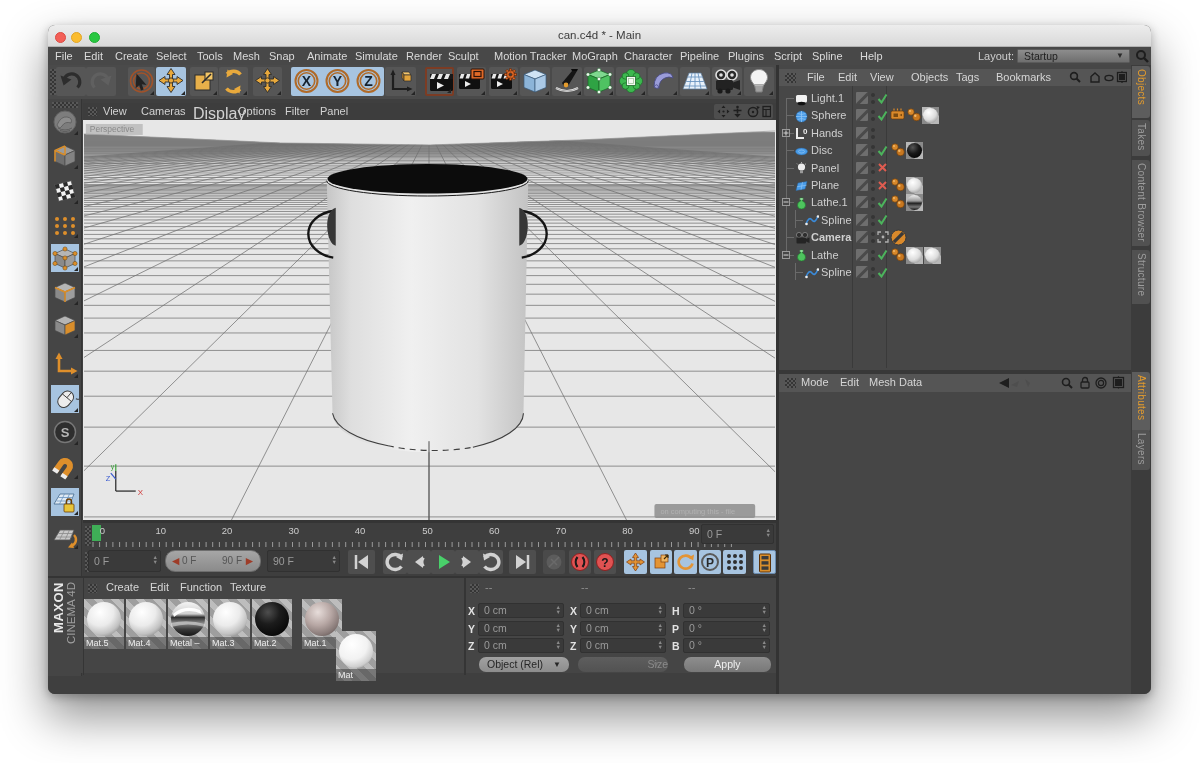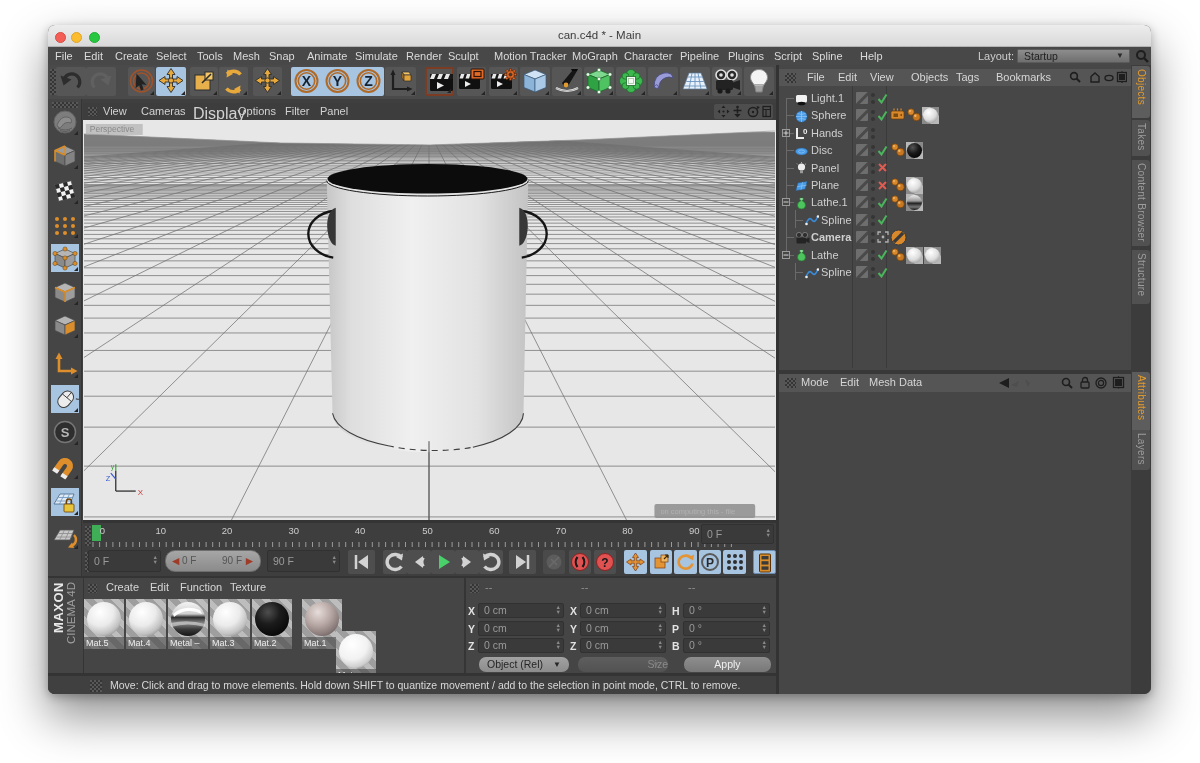--- a/index.html
+++ b/index.html
@@ -882,24 +882,20 @@
       <div class="inp" style="left:635px;top:25px;width:87px;height:15px;">0 °<span class="st">▲<br>▼</span></div>
     <div class="lbl" style="left:624px;top:45px;">P</div>
       <div class="inp" style="left:635px;top:43px;width:87px;height:15px;">0 °<span class="st">▲<br>▼</span></div>
     <div class="lbl" style="left:624px;top:62px;">B</div>
       <div class="inp" style="left:635px;top:60px;width:87px;height:15px;">0 °<span class="st">▲<br>▼</span></div>
     <div class="pill" style="left:431px;top:79px;width:90px;height:15px;line-height:15px;text-align:left;padding-left:8px;">Object (Rel)<span class="abs" style="right:8px;top:0;font-size:8px;">▼</span></div>
     <div class="pill" style="left:530px;top:79px;width:90px;height:15px;line-height:15px;background:linear-gradient(#5e5e5e,#525252);color:#8a8a8a;text-align:right;padding-left:8px;">Size<span class="abs" style="right:8px;top:0;font-size:8px;color:#777;">▼</span></div>
     <div class="pill" style="left:636px;top:79px;width:87px;height:15px;line-height:15px;color:#f0f0f0;background:linear-gradient(#8e8e8e,#787878);">Apply</div>
   </div>
 
-  <div class="abs" style="left:0;top:648px;width:728px;height:21px;background:#404040;border-top:3px solid #343434;">
-    <div class="abs grip" style="left:42px;top:4px;width:12px;height:12px;"></div>
-    <span class="abs" style="left:62px;top:3px;font-size:10.5px;color:#d8d8d8;">Move: Click and drag to move elements. Hold down SHIFT to quantize movement / add to the selection in point mode, CTRL to remove.</span>
-  </div>
 <div class="abs" style="left:728px;top:40px;width:3px;height:629px;background:#333;"></div>
     <div class="abs" style="left:731px;top:40px;width:352px;height:629px;background:#474747;">
       <div class="abs" style="left:0;top:4px;width:352px;height:17px;background:#555;">
         <div class="abs grip" style="left:6px;top:4px;width:11px;height:10px;"></div>
         <span class="abs pmenu" style="left:28px;top:2px;">File</span>
         <span class="abs pmenu" style="left:59px;top:2px;">Edit</span>
         <span class="abs pmenu" style="left:91px;top:2px;">View</span>
         <span class="abs pmenu" style="left:132px;top:2px;">Objects</span>
         <span class="abs pmenu" style="left:177px;top:2px;">Tags</span>
         <span class="abs pmenu" style="left:217px;top:2px;">Bookmarks</span>

